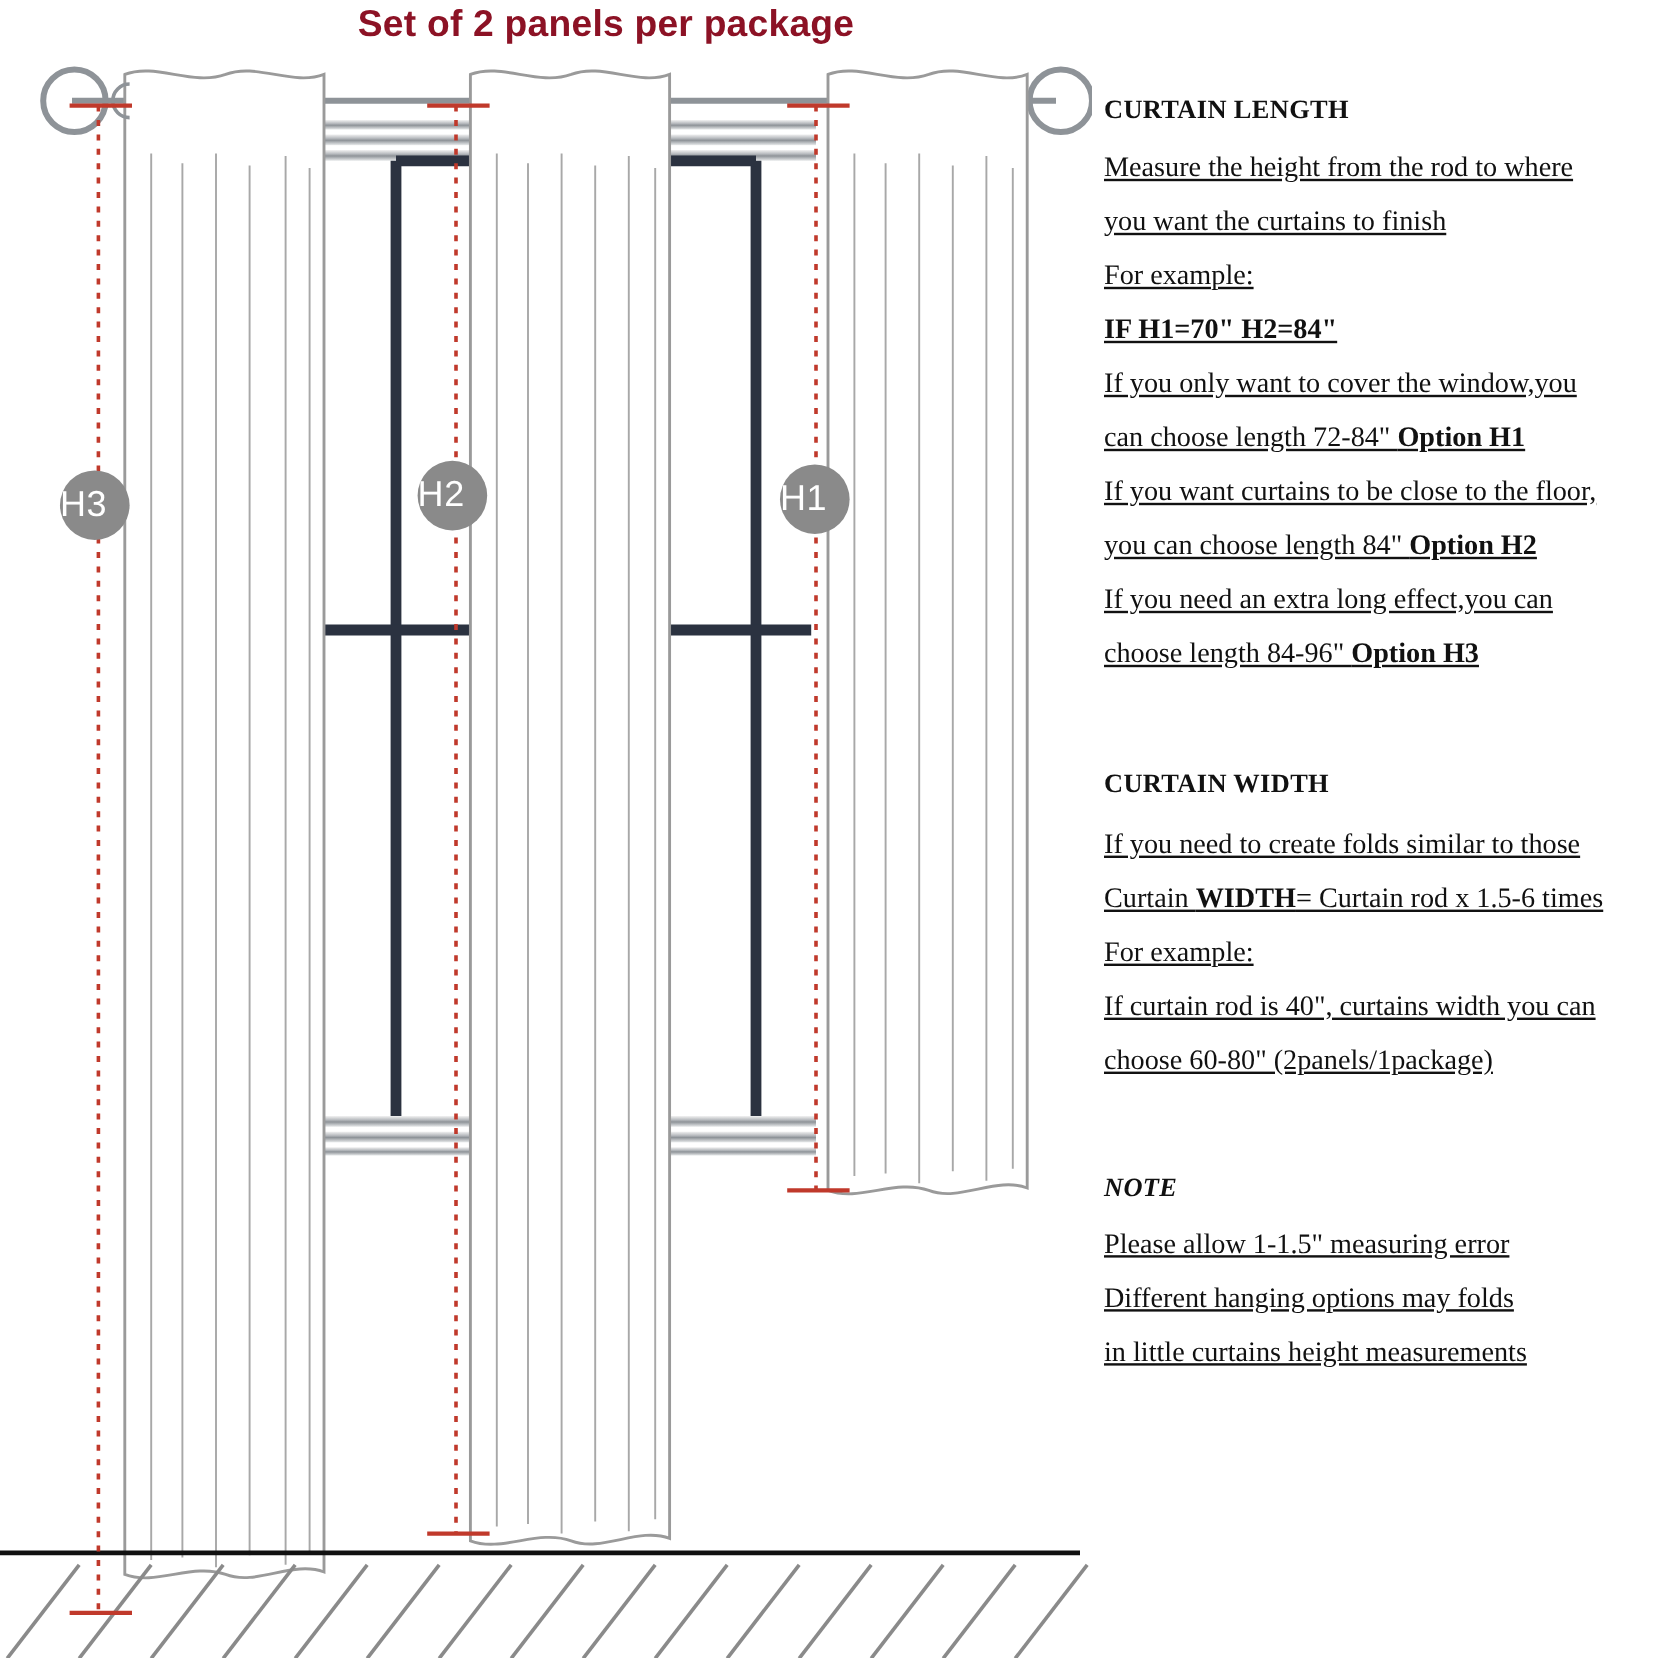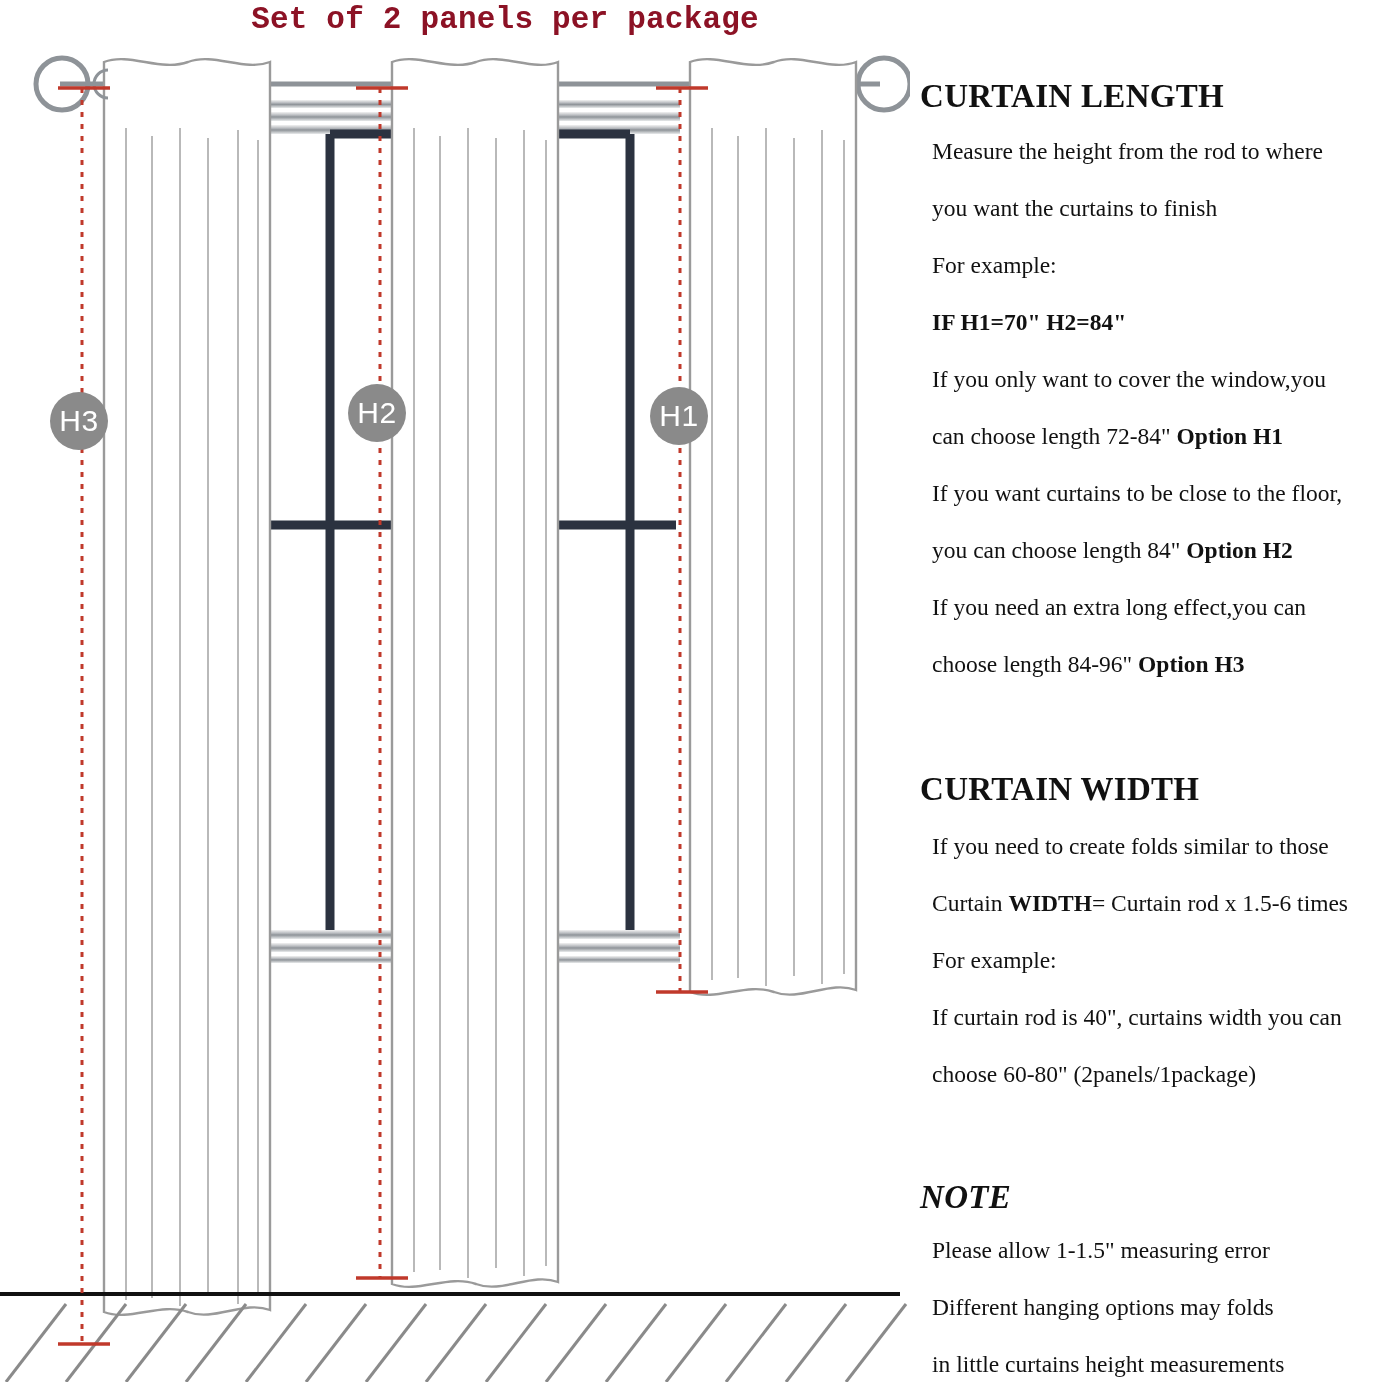--- a/index.html
+++ b/index.html
@@ -14,21 +14,21 @@
     overflow: hidden;
   }
 
   
   #title {
     position: absolute;
     top: 2px;
     left: 0;
     width: 1010px;
     text-align: center;
-    font-family: Liberation Mono, monospace;
+    font-family: Liberation Sans, sans-serif;
     font-weight: bold;
     font-size: 31px;
     color: #8c1225;
     letter-spacing: 0.2px;
   }
 
   
   #diagram {
     position: absolute;
     left: 0;
@@ -42,47 +42,47 @@
   .hlabel {
     position: absolute;
     width: 58px;
     height: 58px;
     border-radius: 50%;
     background: #8a8a8a;
     color: #ffffff;
     font-family: "Liberation Sans", sans-serif;
     font-size: 30px;
     line-height: 58px;
-    text-align: center;
     letter-spacing: 0.5px;
   }
   #hl-h3 { left: 50px;  top: 392px; }
   #hl-h2 { left: 348px; top: 384px; }
   #hl-h1 { left: 650px; top: 387px; }
 
   
   #textcol {
     position: absolute;
     left: 920px;
     top: 78px;
     width: 478px;
   }
   h2.sec {
     font-family: "Liberation Serif", serif;
     font-weight: bold;
-    font-size: 33px;
+    font-size: 22px;
     margin: 0 0 14px 0;
     letter-spacing: 0.3px;
   }
   p.line {
     font-family: "Liberation Serif", serif;
     font-size: 23.5px;
     line-height: 45px;
-    margin: 12px;
+    margin: 0;
     white-space: nowrap;
+    text-decoration: underline;
   }
   .b { font-weight: bold; }
   .sec-gap-1 { height: 72px; }
   .sec-gap-2 { height: 70px; }
   #sec-width h2.sec { margin-bottom: 16px; }
   #sec-note h2.sec { margin-bottom: 12px; font-style: italic; }
 </style>
 </head>
 <body>
 

